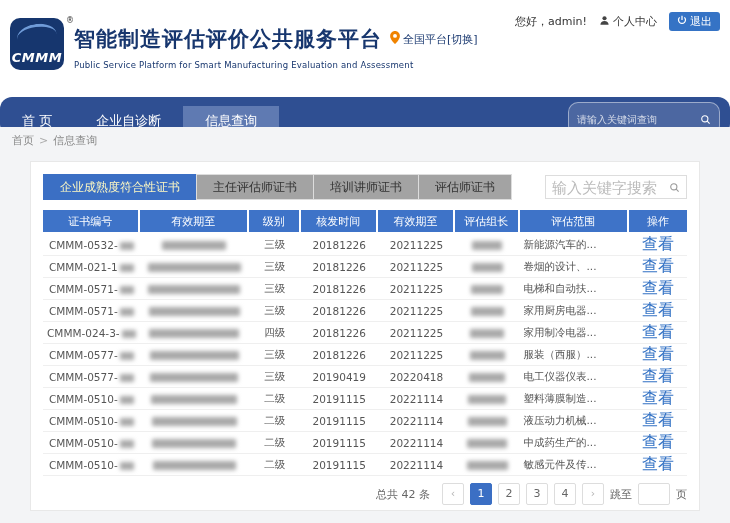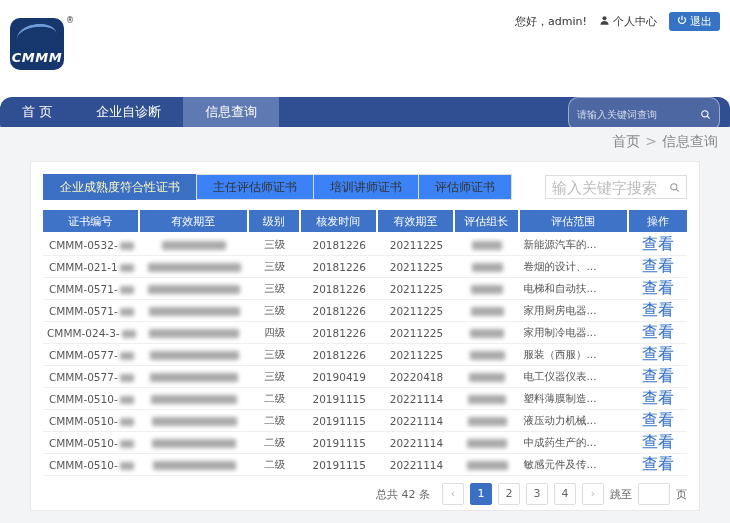--- a/index.html
+++ b/index.html
@@ -20,42 +20,42 @@
   .platform { display:flex; align-items:center; gap:3px; font-size:11px; color:#17366e; cursor:pointer; }
   .subtitle { margin-top:7px; font-size:8.5px; color:#17366e; letter-spacing:0.2px; }
   .user-bar { position:absolute; right:10px; top:12px; display:flex; align-items:center; gap:12px;
               font-size:11px; color:#333; }
   .user-center { display:flex; align-items:center; gap:3px; cursor:pointer; }
   .logout-btn { display:flex; align-items:center; gap:3px; background:#3573c5; color:#fff;
                 padding:2px 8px; border-radius:3px; cursor:pointer; font-size:11px; }
 
   
   .nav { position:absolute; top:97px; left:0; right:0; height:39px; background:#2f4f92;
-         display:flex; align-items:flex-start;border-radius:12px; }
+         display:flex; align-items:flex-end;border-radius:12px; }
   .nav-item { color:#fff; font-size:13px; padding:0 22px; height:30px; line-height:30px; cursor:pointer; }
   .nav-item.active { background:#5f7ab2; }
   .nav-search { margin-left:auto; margin-right:10px; width:152px; height:20px;
                 border:1px solid rgba(255,255,255,0.45); background:rgba(255,255,255,0.14);
                 border-radius:10px; display:flex; align-items:center; padding:16px 8px; }
   .nav-search input { flex:1; min-width:0; background:transparent; border:none; outline:none;
                       color:#fff; font-size:10px; }
   .nav-search input::placeholder { color:rgba(255,255,255,0.75); }
   .nav-search svg { flex:none; color:#fff; }
 
   
   .main { position:absolute; top:127px; left:0; right:0; bottom:0; background:#f3f4f6; }
-  .breadcrumb { height:28px; line-height:28px; padding:0 12px; font-size:14px; color:#888;text-align:right; }
+  .breadcrumb { height:28px; line-height:28px; padding:0 12px; font-size:11px; color:#888; }
   .breadcrumb .sep { margin:0 5px; color:#aaa; }
   .breadcrumb .bc-home { cursor:pointer; }
 
   .card { position:absolute; left:30px; right:30px; top:34px; bottom:12px; background:#fff;
           border:1px solid #e8e8e8; padding:12px 12px 6px; }
   .tabs-row { display:flex; align-items:center; }
   .tab { height:26px; line-height:24px; padding:0 16px; font-size:12px; color:#333;
-         border:1px solid #ddd; background:#3b82f6; cursor:pointer; white-space:nowrap; }
+         border:1px solid #ddd; background:#a3a3a3; cursor:pointer; white-space:nowrap; }
   .tab + .tab { margin-left:-1px; }
   .tab.active { background:#3b6fc4; border-color:#3b6fc4; color:#fef9c3; }
   .card-search { margin-left:auto; width:142px; height:24px; border:1px solid #ddd;
                  display:flex; align-items:center; padding:0 6px; }
   .card-search input { flex:1; min-width:0; border:none; outline:none; font-size:15px; color:#333; }
   .card-search input::placeholder { color:#bbb; }
   .card-search svg { flex:none; color:#999; }
 
   
   table { width:100%; border-collapse:separate; border-spacing:0; table-layout:fixed; margin-top:10px; }
@@ -86,20 +86,35 @@
 </head>
 <body>
 
 <div class="page">
 
   <header class="header">
     <div class="logo">
       <span>CMMM</span>
     </div>
     <span class="reg">®</span>
+    <div class="title-block">
+      <div class="title-row">
+        <h1 class="title">智能制造评估评价公共服务平台</h1>
+        <span class="platform">
+          <span>
+            <svg width="10" height="13" viewBox="0 0 12 16">
+                <path d="M6 0C2.7 0 0 2.7 0 6c0 4.5 6 10 6 10s6-5.5 6-10C12 2.7 9.3 0 6 0z" fill="#f08300"></path>
+                <circle cx="6" cy="6" r="2.4" fill="#fff"></circle>
+              </svg>
+          </span>
+          <span>全国平台[切换]</span>
+        </span>
+      </div>
+      <div class="subtitle">Public Service Platform for Smart Manufacturing Evaluation and Assessment</div>
+    </div>
     <div class="user-bar">
       <span>您好，admin!</span>
       <span class="user-center">
         <span>
           <svg width="11" height="11" viewBox="0 0 16 16">
               <circle cx="8" cy="4.8" r="3" fill="#444"></circle>
               <path d="M2 14c0-3.3 2.7-5.4 6-5.4s6 2.1 6 5.4z" fill="#444"></path>
             </svg>
         </span>
         <span>个人中心</span>

